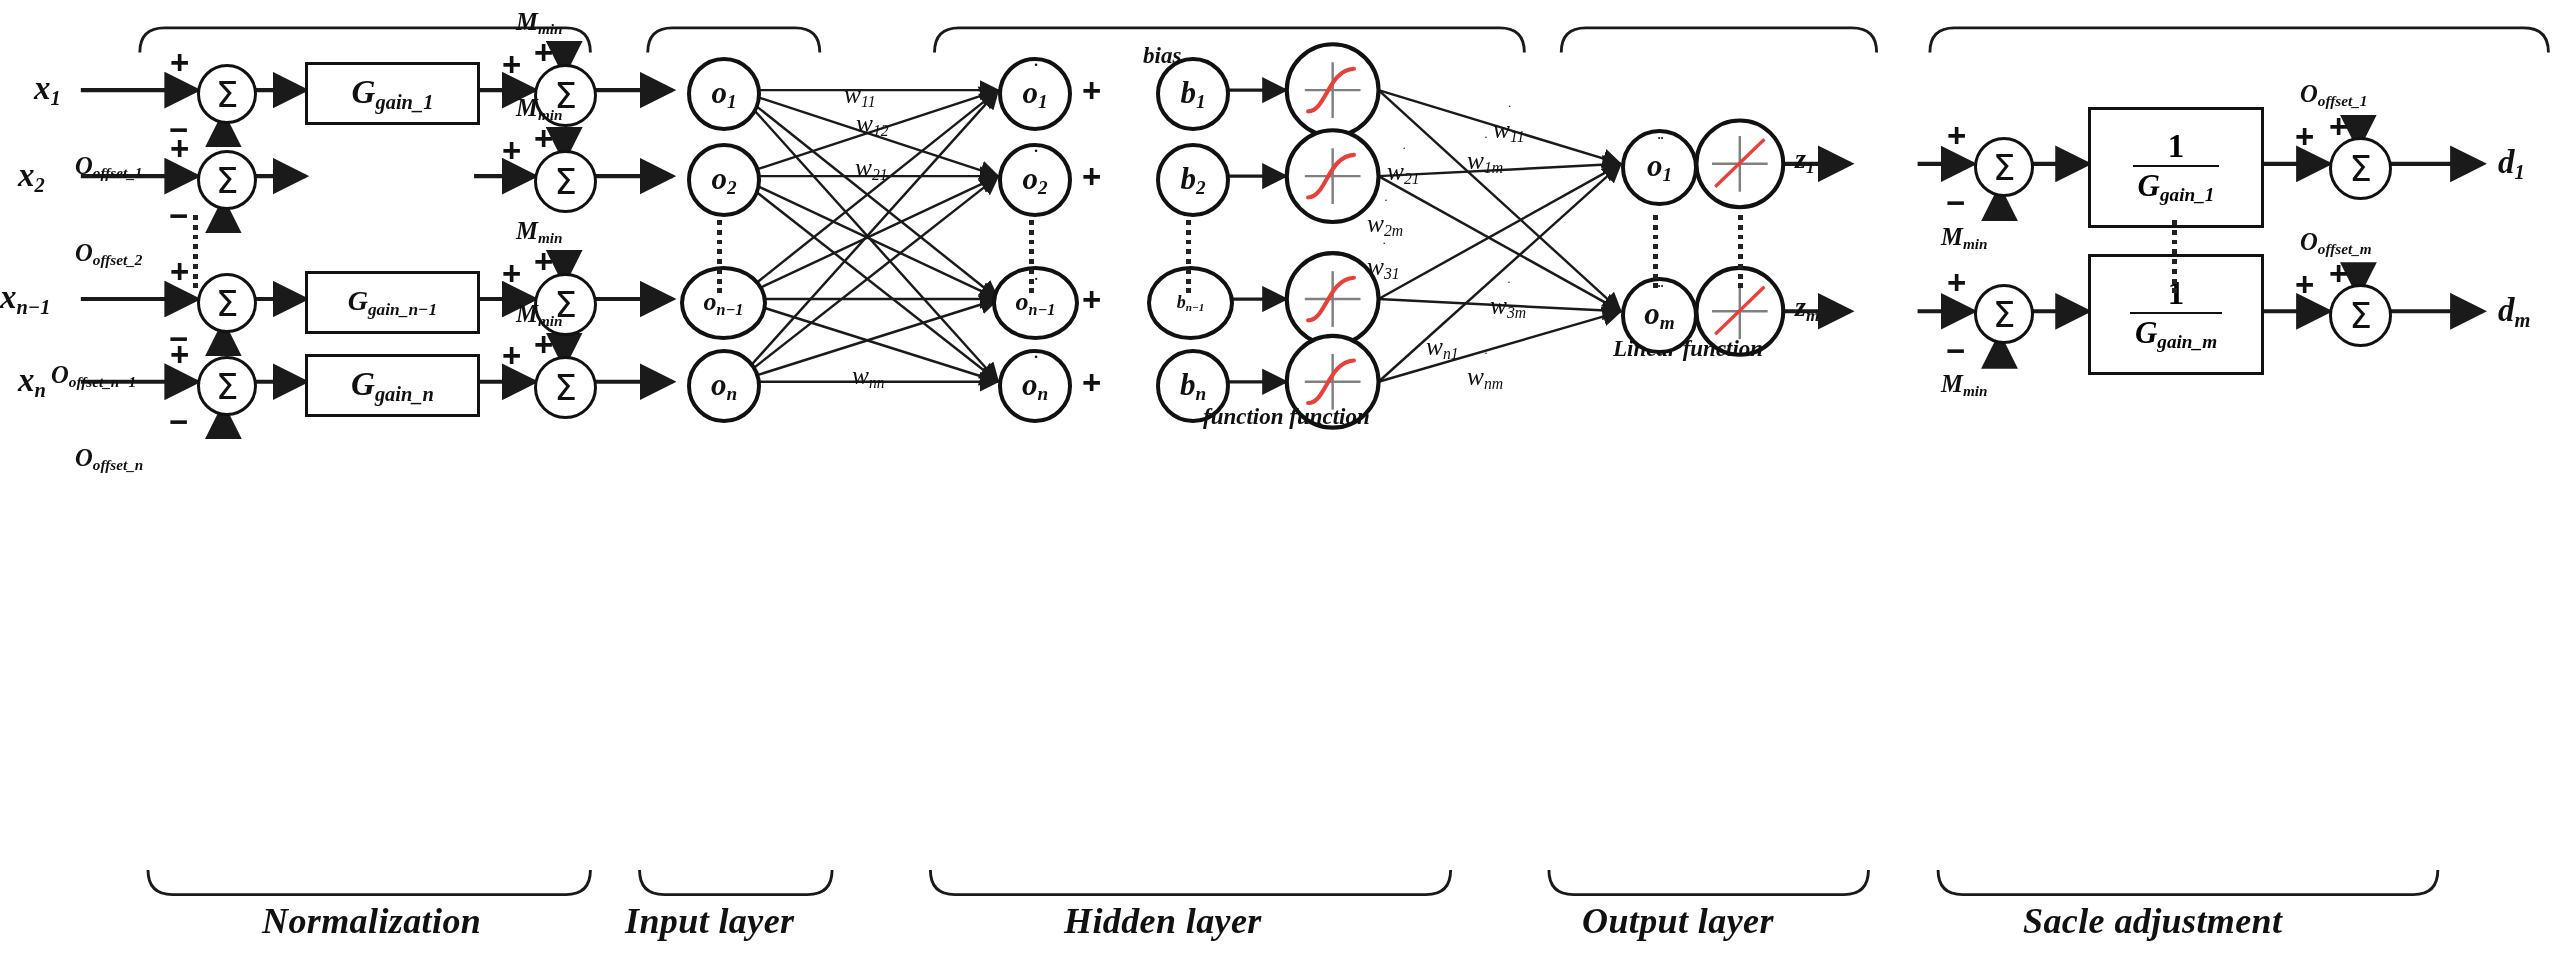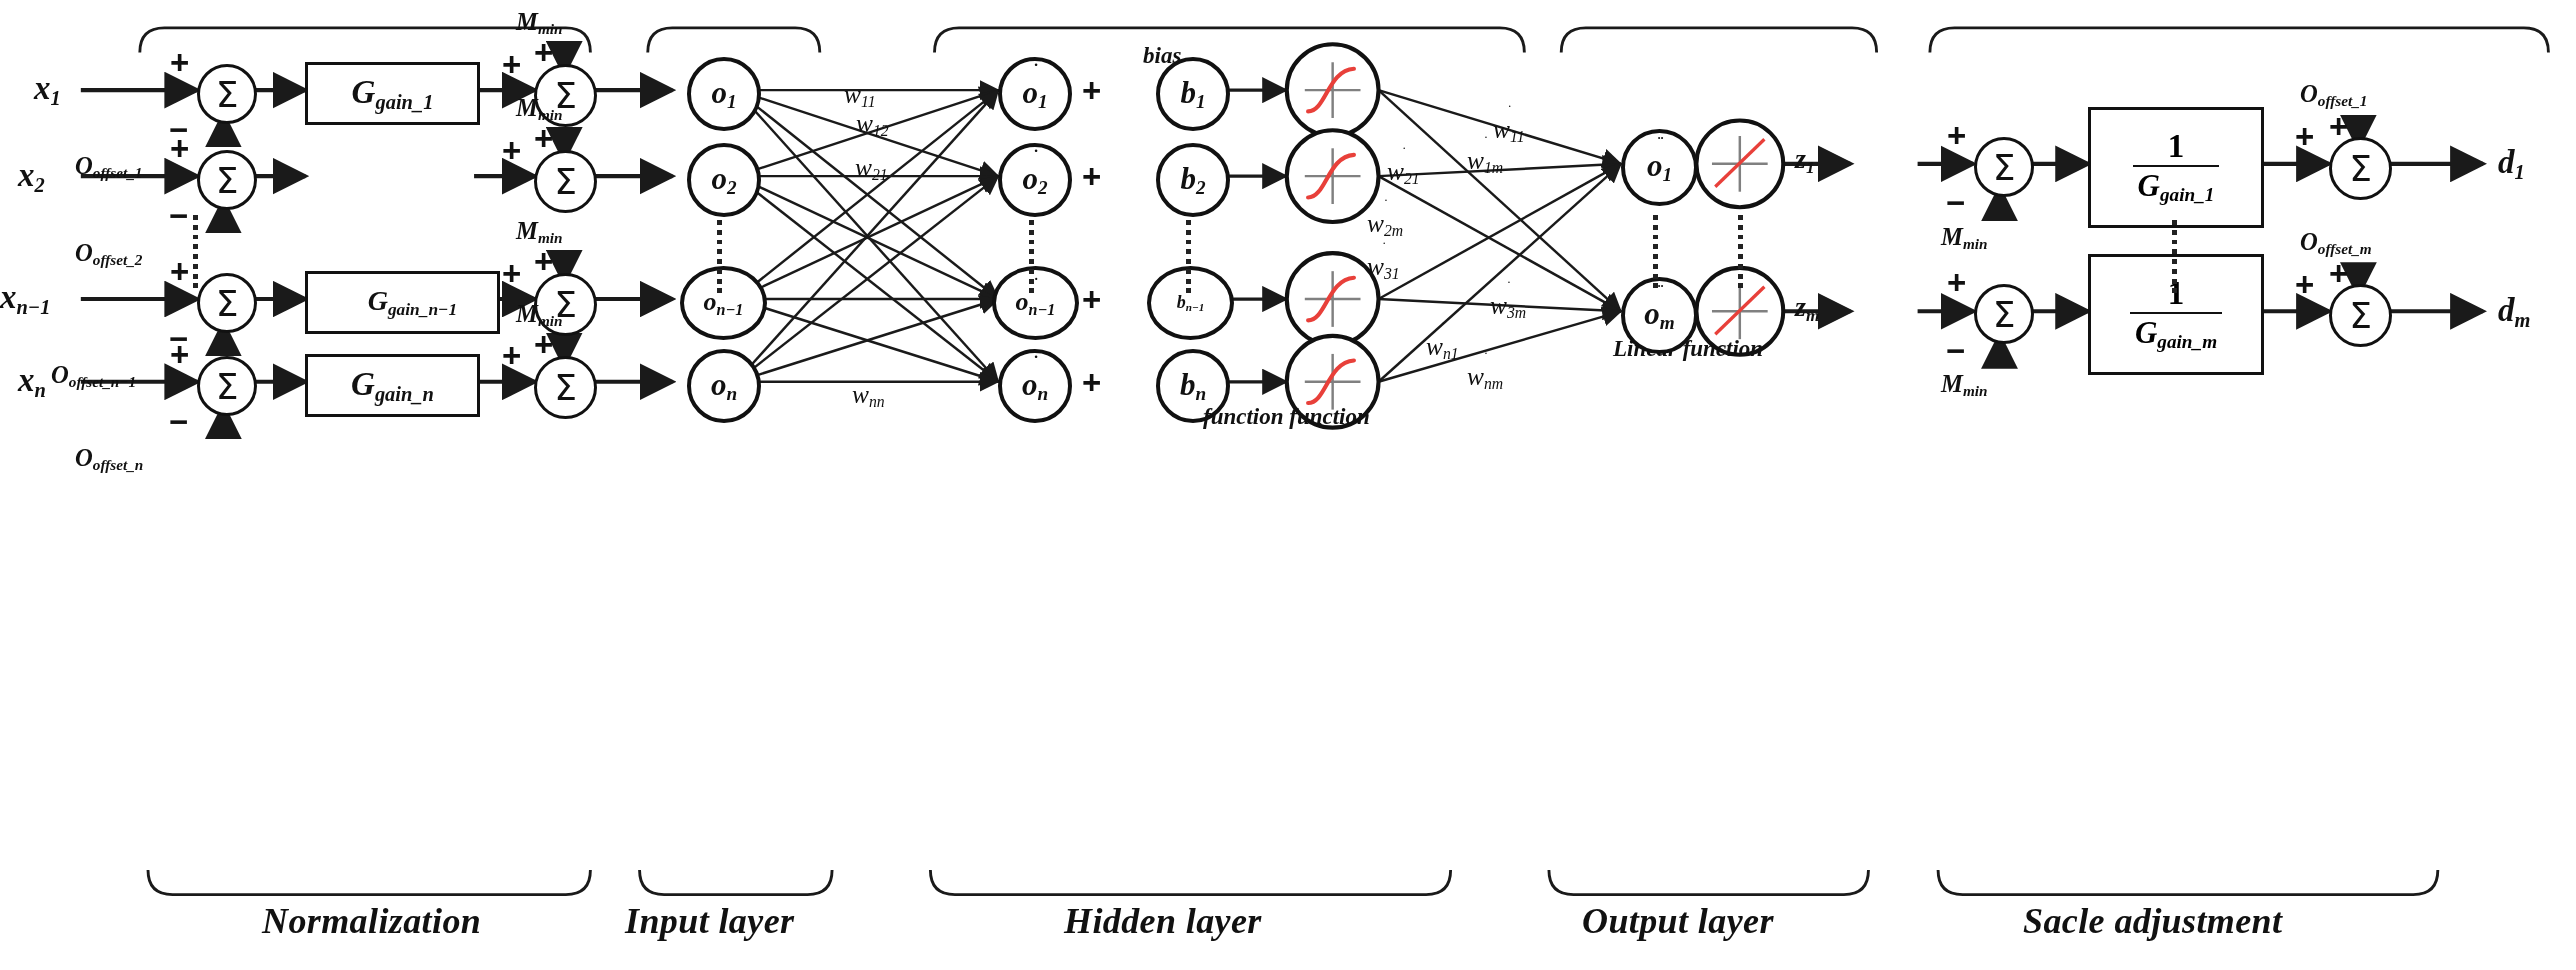--- a/index.html
+++ b/index.html
@@ -190,21 +190,21 @@
   <div class="sign" style="left:169px;top:405px;"><span>−</span></div>
 
   <div class="lbl smalllbl" style="left:75px;top:152px;"><span>O</span><span class="sub">offset_1</span></div>
   <div class="lbl smalllbl" style="left:75px;top:239px;"><span>O</span><span class="sub">offset_2</span></div>
   <div class="lbl smalllbl" style="left:51px;top:361px;"><span>O</span><span class="sub">offset_n−1</span></div>
   <div class="lbl smalllbl" style="left:75px;top:444px;"><span>O</span><span class="sub">offset_n</span></div>
 
   <div class="gainbox" style="left:305px;top:62px;width:169px;height:57px;">
     <span class="gaintxt"><span>G</span><span class="sub">gain_1</span></span>
   </div>
-  <div class="gainbox" style="left:305px;top:271px;width:169px;height:57px;padding-left:20px;">
+  <div class="gainbox" style="left:305px;top:271px;width:169px;height:57px;">
     <span class="gaintxt" style="font-size:28px"><span>G</span><span class="sub">gain_n−1</span></span>
   </div>
   <div class="gainbox" style="left:305px;top:354px;width:169px;height:57px;">
     <span class="gaintxt"><span>G</span><span class="sub">gain_n</span></span>
   </div>
 
   <div class="sigma" style="left:534px;top:64px;width:57px;height:57px;">
       <span>Σ</span>
     </div>
   <div class="sigma" style="left:534px;top:150px;width:57px;height:57px;">
@@ -241,21 +241,21 @@
   <div class="node" style="left:680px;top:266px;width:79px;height:66px;border-radius:50%;">
     <span class="nodetxt" style="font-size:26px"><span>o</span><span class="sub">n−1</span></span>
   </div>
   <div class="node" style="left:687px;top:349px;width:66px;height:66px;">
     <span class="nodetxt"><span>o</span><span class="sub">n</span></span>
   </div>
 
   <div class="lbl weightlbl" style="left:844px;top:80px;font-style:italic;"><span>w</span><span class="sub">11</span></div>
   <div class="lbl weightlbl" style="left:844px;top:109px;font-style:italic;margin-left:12px;"><span>w</span><span class="sub">12</span></div>
   <div class="lbl weightlbl" style="left:855px;top:153px;font-style:italic;"><span>w</span><span class="sub">21</span></div>
-  <div class="lbl weightlbl" style="left:852px;top:380px;font-style:italic;"><span>w</span><span class="sub">nn</span></div>
+  <div class="lbl weightlbl" style="left:852px;top:361px;font-style:italic;"><span>w</span><span class="sub">nn</span></div>
 
   <div class="node" style="left:998px;top:57px;width:66px;height:66px;">
     <span class="nodetxt ovr"><span class="dots">˙</span><span>o</span><span class="sub">1</span></span>
   </div>
   <div class="node" style="left:998px;top:143px;width:66px;height:66px;">
     <span class="nodetxt ovr"><span class="dots">˙</span><span>o</span><span class="sub">2</span></span>
   </div>
   <div class="node" style="left:992px;top:266px;width:79px;height:66px;">
     <span class="nodetxt ovr" style="font-size:26px"><span class="dots">˙</span><span>o</span><span class="sub">n−1</span></span>
   </div>

